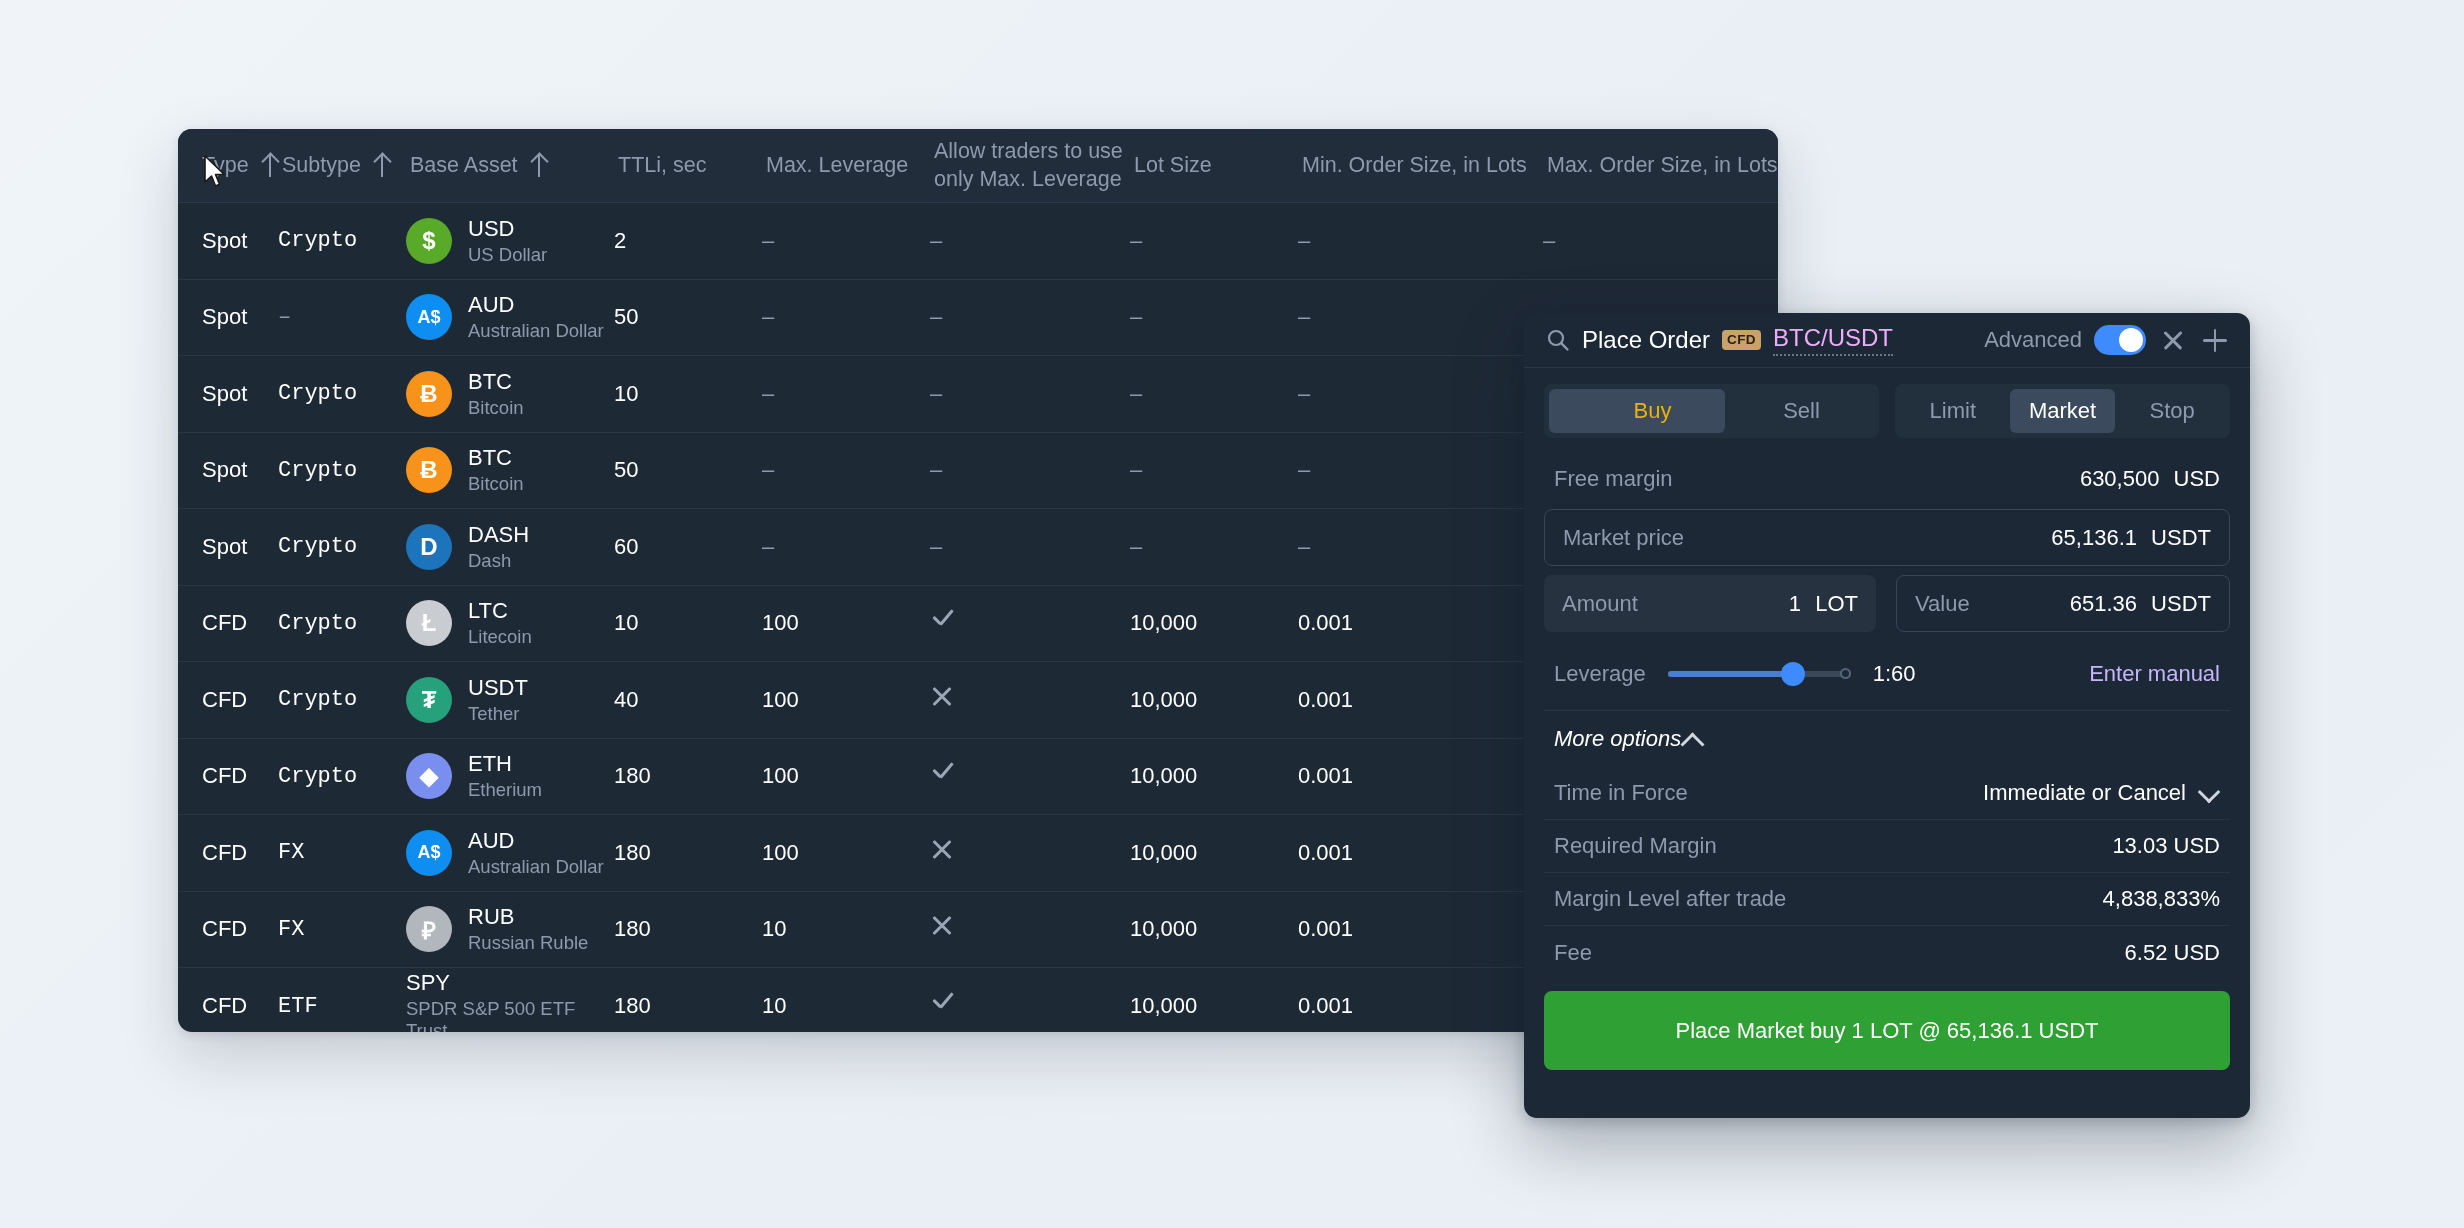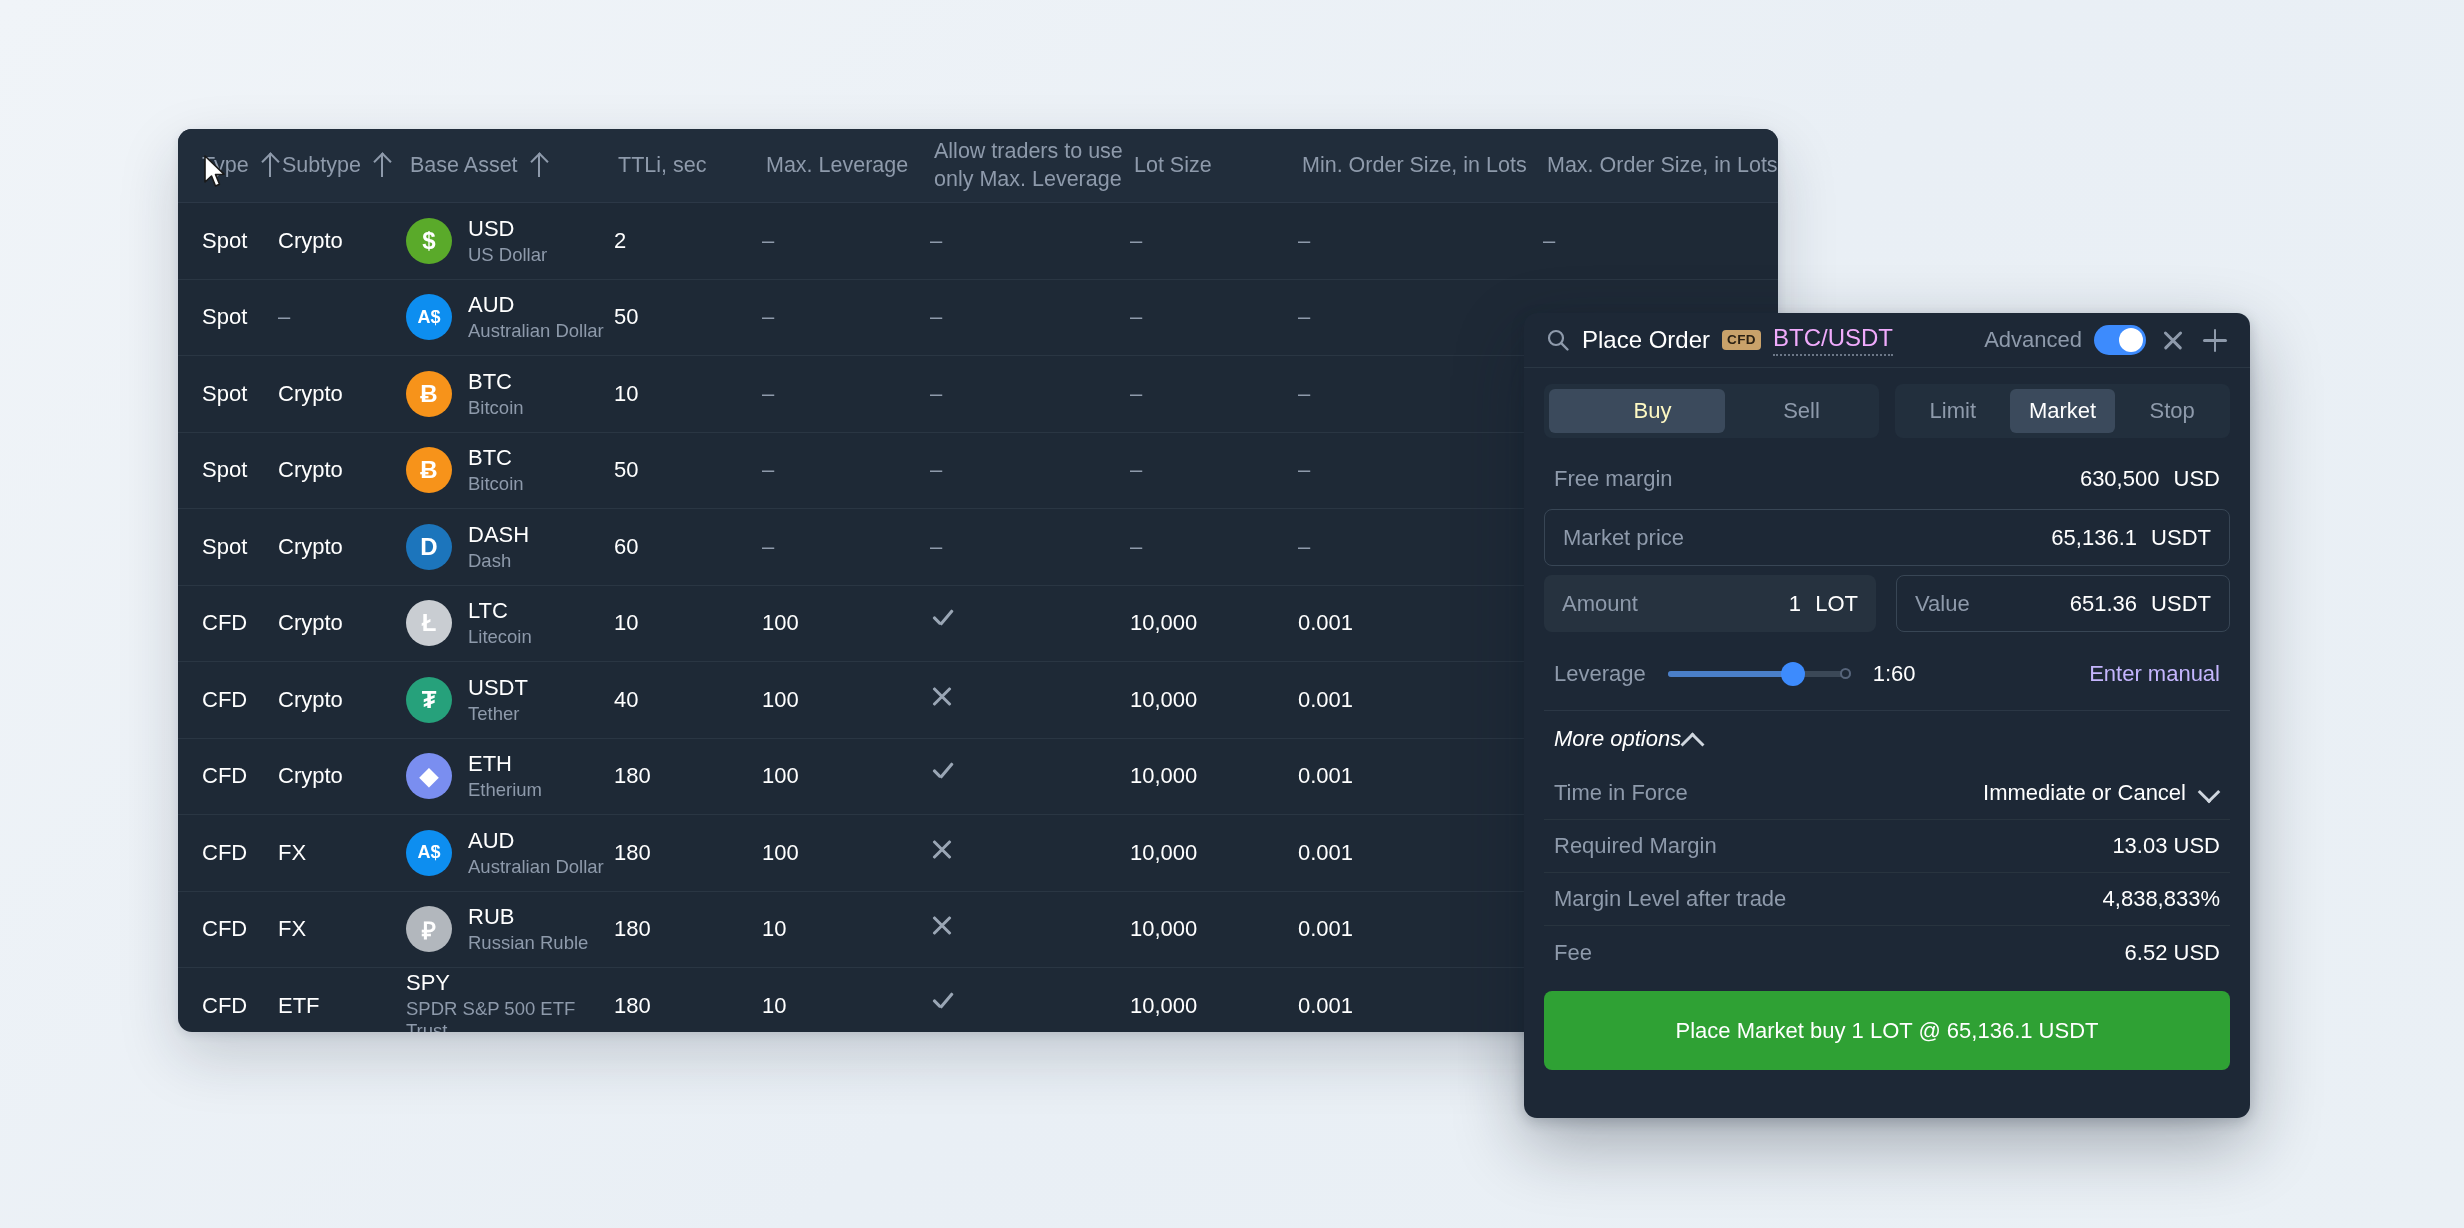--- a/index.html
+++ b/index.html
@@ -72,21 +72,21 @@
     align-items: center;
     height: 76.5px;
     border-bottom: 1px solid #2a3643;
     color: #ffffff;
     font-size: 22px;
   }
   .trow:last-child { border-bottom: none; }
 
   
   .c-type   { width: 100px; padding-left: 24px; }
-  .c-sub    { width: 128px; }
+  .c-sub    { width: 128px; font-family: Liberation Mono, monospace; }
   .c-asset  { width: 208px; display: flex; align-items: center; gap: 16px; }
   .c-ttl    { width: 148px; }
   .c-lev    { width: 168px; }
   .c-allow  { width: 200px; }
   .c-lot    { width: 168px; }
   .c-min    { width: 245px; }
   .c-max    { width: 235px; }
 
   
   .h-type   { width: 100px; padding-left: 24px; }
@@ -214,21 +214,21 @@
     padding: 5px;
     flex: 1;
   }
   .seg {
     flex: 1; height: 44px;
     display: flex; align-items: center; justify-content: center;
     border-radius: 6px;
     font-size: 22px;
     color: #8e9aab;
   }
-  .seg.active-buy { background: #3b4a5c; color: #fef9c3; padding-left: 31px; }
+  .seg.active-buy { background: #3b4a5c; color: #eab308; padding-left: 31px; }
   .seg.active { background: #3b4a5c; color: #ffffff; }
 
   .row-flat {
     height: 48px;
     display: flex; align-items: center; justify-content: space-between;
     padding: 0 10px;
   }
   .lbl { color: #8e9aab; font-size: 22px; }
   .val { color: #ffffff; font-size: 22px; }
   .val .unit { margin-left: 8px; }

